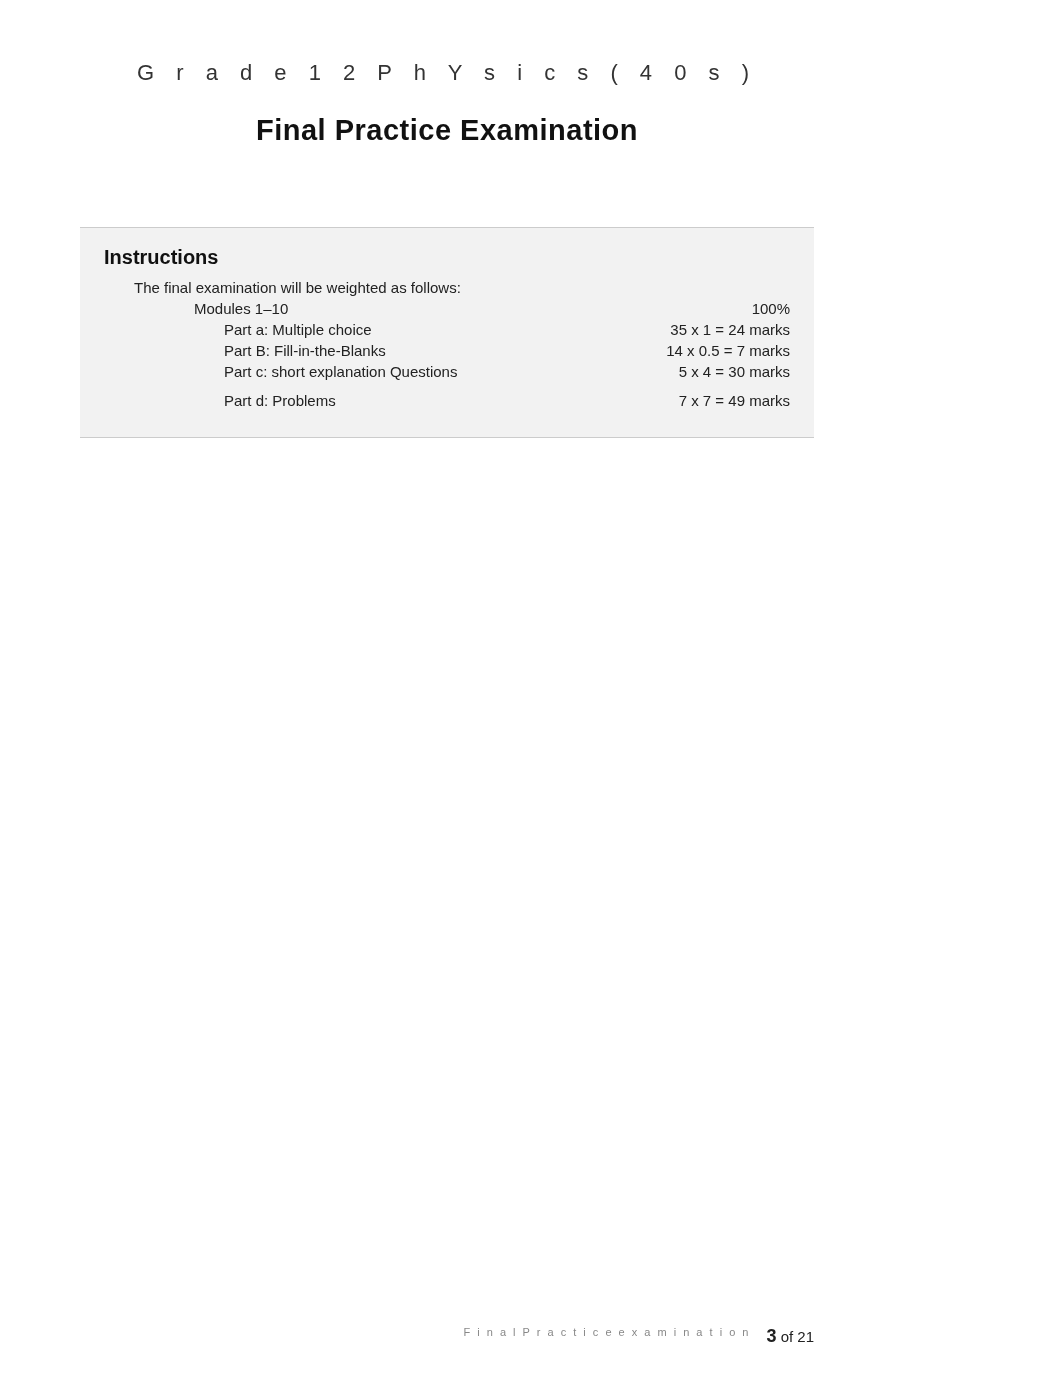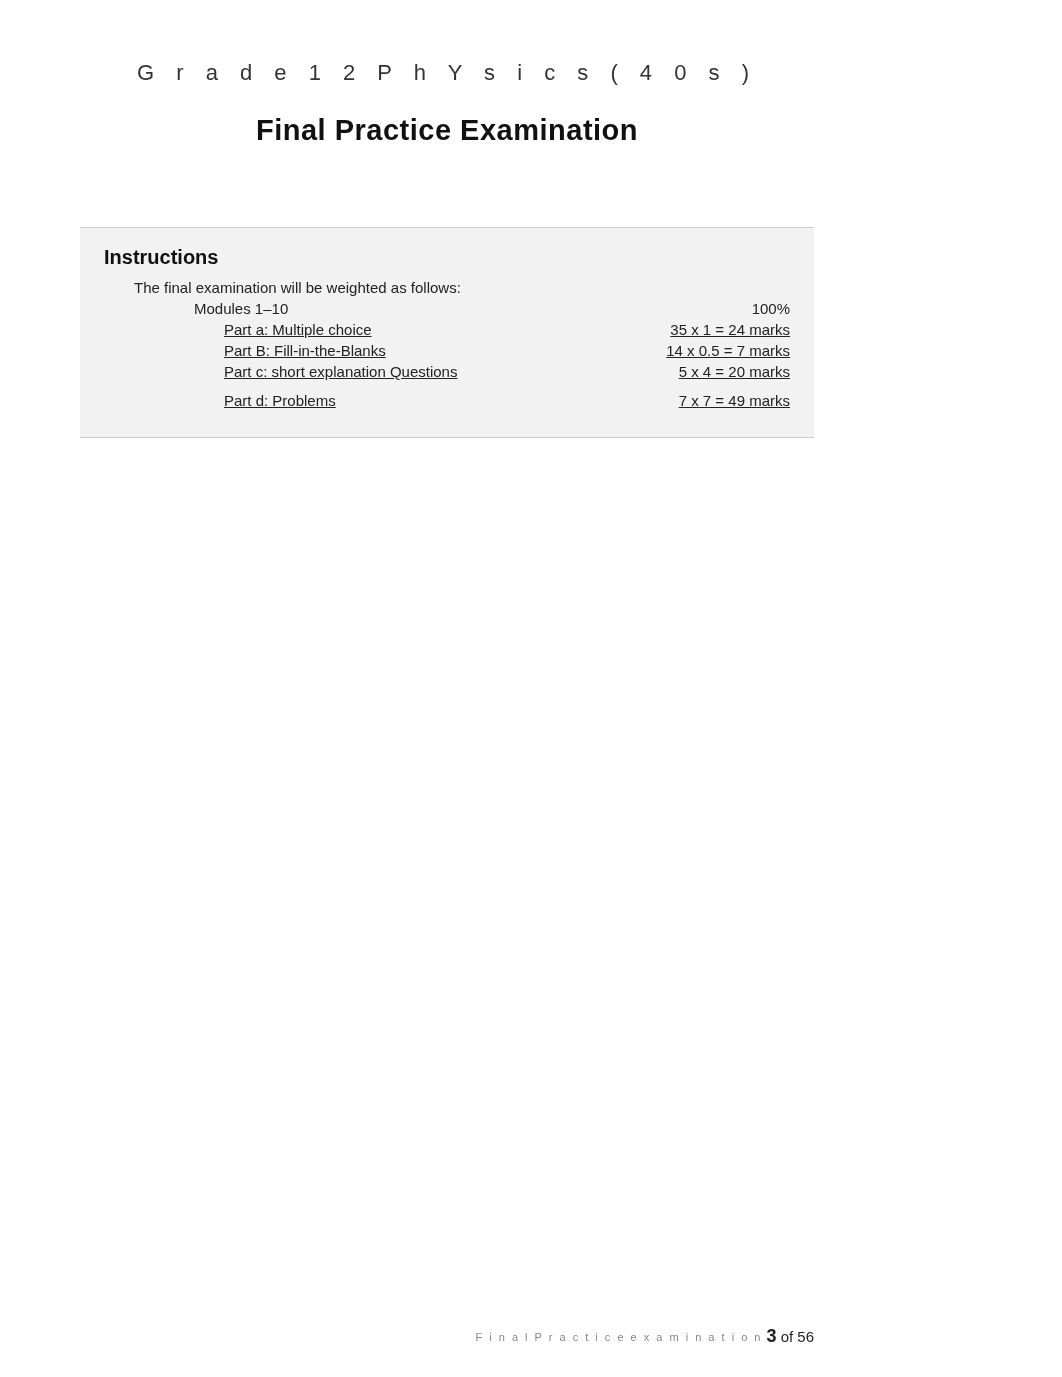--- a/index.html
+++ b/index.html
@@ -73,43 +73,41 @@
       font-size: 15px;
       color: #222222;
     }
 
     .instructions-row.indent {
       padding-left: 60px;
     }
 
     .instructions-row.indent2 {
       padding-left: 90px;
-      text-decoration: underline;
     }
 
     .row-label {
       flex: 1;
     }
 
     .row-value {
       text-align: right;
       min-width: 160px;
     }
 
     .spacer {
       height: 8px;
     }
 
     .footer {
       position: absolute;
       bottom: 30px;
       right: 80px;
       display: flex;
-      align-items: center;
-      gap: 4px;
+      gap: 16px;
     }
 
     .footer-text {
       font-size: 11px;
       letter-spacing: 2px;
       color: #888888;
       font-family: Arial, Helvetica, sans-serif;
     }
 
     .footer-page {
@@ -153,31 +151,31 @@
         <span class="row-value">35 x 1 = 24 marks</span>
       </div>
 
       <div class="instructions-row indent2">
         <span class="row-label">Part B: Fill-in-the-Blanks</span>
         <span class="row-value">14 x 0.5 = 7 marks</span>
       </div>
 
       <div class="instructions-row indent2">
         <span class="row-label">Part c: short explanation Questions</span>
-        <span class="row-value">5 x 4 = 20 marks</span>
+        <span class="row-value">5 x 4 = 30 marks</span>
       </div>
 
       <div class="spacer"></div>
 
       <div class="instructions-row indent2">
         <span class="row-label">Part d: Problems</span>
         <span class="row-value">7 x 7 = 49 marks</span>
       </div>
 
     </div>
   </div>
 
   <div class="footer">
     <span class="footer-text">F i n a l P r a c t i c e e x a m i n a t i o n</span>
-    <span class="footer-page"><strong>3</strong> <span>of 56</span></span>
+    <span class="footer-page"><strong>3</strong> <span>of 21</span></span>
   </div>
 
 </div>
 
 </body></html>

